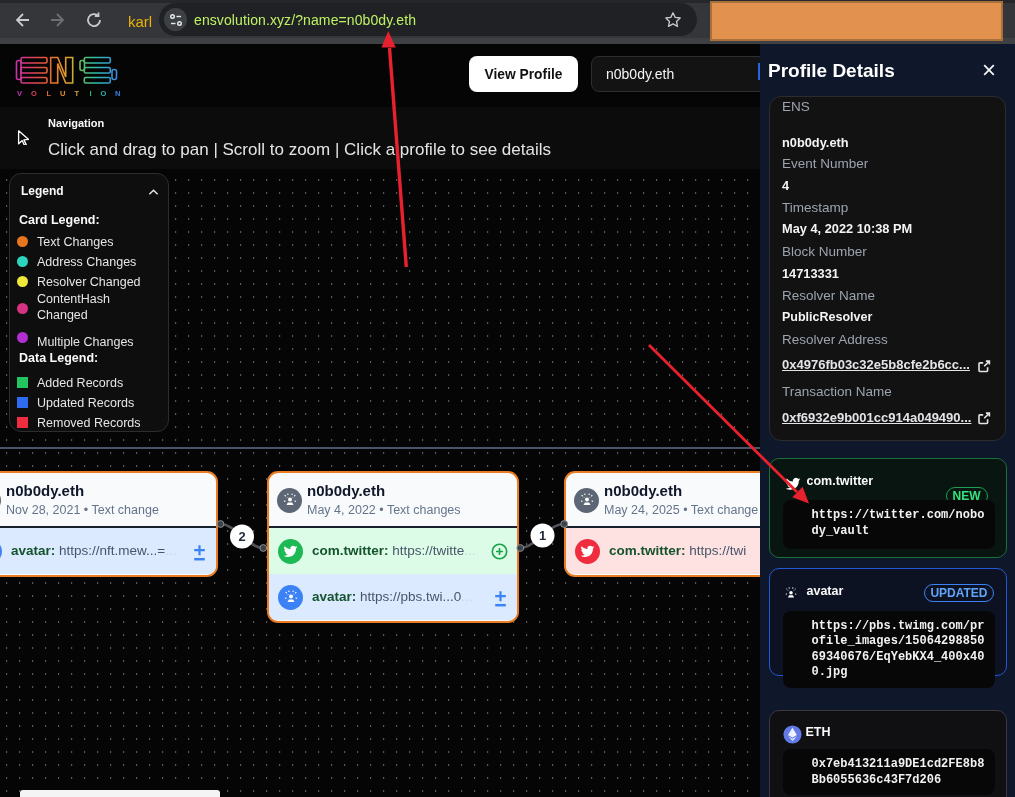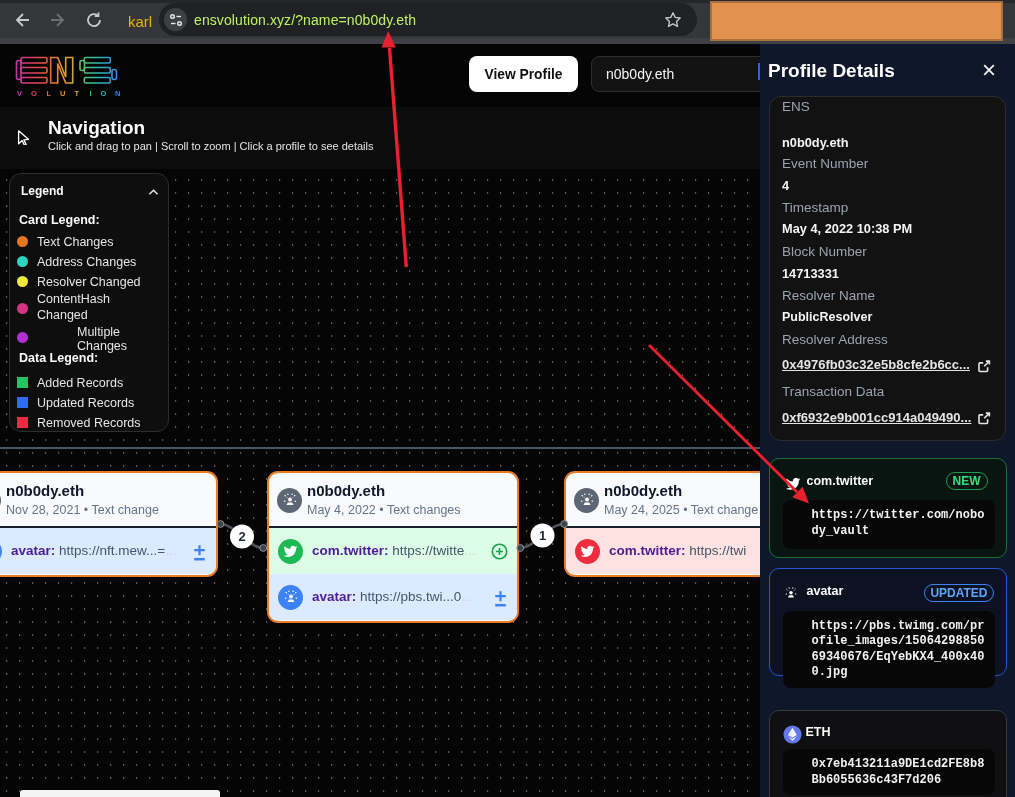--- a/index.html
+++ b/index.html
@@ -13,39 +13,39 @@
   #urlbar{position:absolute;left:159px;top:3px;width:538px;height:33px;background:#202124;border-radius:17px;}
   #tunecircle{position:absolute;left:164px;top:8px;width:23px;height:23px;border-radius:50%;background:#3c4043;}
   .urltext{position:absolute;left:194px;top:11.5px;font-size:14px;color:#bef264;letter-spacing:0.1px;}
   #orangebox{position:absolute;left:710px;top:1px;width:293px;height:40px;background:#e2914e;border:2px solid #a8703a;box-sizing:border-box;}
   
   #pageheader{position:absolute;left:0;top:44px;width:1015px;height:63px;background:#050505;border-bottom:1px solid #1c1c1c;}
   .btn-view{position:absolute;left:469px;top:12px;width:109px;height:36px;background:#fff;border-radius:8px;color:#111;font-size:13.8px;font-weight:600;display:flex;align-items:center;justify-content:center;}
   .inp{position:absolute;left:591px;top:12px;width:180px;height:36px;background:#131313;border:1px solid #2e2e2e;border-radius:8px;box-sizing:border-box;color:#f5f5f5;font-size:14px;display:flex;align-items:center;padding-left:14px;}
   
   #navbar{position:absolute;left:0;top:107px;width:1015px;height:62px;background:#0c0c0c;border-bottom:1px solid #222;}
-  #navbar h2{margin:0;position:absolute;left:48px;top:10px;font-size:19px;font-weight:600;color:#fafafa;}
-  #navbar p{margin:0;position:absolute;left:48px;top:33px;font-size:11px;color:#e4e4e4;}
+  #navbar h2{margin:0;position:absolute;left:48px;top:10px;font-size:11px;font-weight:600;color:#fafafa;}
+  #navbar p{margin:0;position:absolute;left:48px;top:33px;font-size:17px;color:#e4e4e4;}
   
   #canvas{position:absolute;left:0;top:169px;width:1015px;height:628px;background:#050505;}
   #timeline{position:absolute;left:0;top:278px;width:1015px;height:2px;background:#475569;}
   
   .card{position:absolute;background:#f8fafc;border:2.5px solid #ea7c24;border-radius:11px;box-sizing:border-box;}
   .card .hd{position:relative;height:53px;border-bottom:2px solid #18202e;}
   .card .nm{position:absolute;font-size:15px;font-weight:700;color:#0f172a;}
   .card .dt{position:absolute;font-size:12.5px;color:#64748b;}
   .card .av{position:absolute;width:25px;height:25px;border-radius:50%;background:#5d6675;display:flex;align-items:center;justify-content:center;}
   .row{position:relative;height:46px;}
   .row.green{background:#dcfce7;}
   .row.blue{background:#dbeafe;}
   .row.pink{background:#fee2e2;}
   .row.last{border-radius:0 0 8px 8px;}
   .row .ic{position:absolute;left:9px;top:11px;width:25px;height:25px;border-radius:50%;display:flex;align-items:center;justify-content:center;}
   .row .txt{position:absolute;left:54px;top:15px;font-size:13.5px;color:#475569;white-space:nowrap;}
-  .row .txt b{color:#4c1d95;font-weight:700;}
+  .row .txt b{color:#14532d;font-weight:700;}
   .row .act{position:absolute;right:10.5px;top:14px;}
   
   #legend{position:absolute;left:9px;top:173px;width:160px;height:259px;background:#0e0e0e;border:1px solid #2d2d2d;border-radius:12px;box-sizing:border-box;}
   #legend .ttl{position:absolute;left:11px;top:10px;font-size:12px;font-weight:700;color:#fafafa;}
   #legend .sub{position:absolute;left:9px;font-size:12.5px;font-weight:700;color:#fafafa;}
   .li{position:absolute;left:27px;font-size:12.5px;color:#e5e5e5;}
   .dot{position:absolute;width:11px;height:11px;border-radius:50%;}
   .sq{position:absolute;width:11px;height:11px;}
   
   #panel{position:absolute;left:760px;top:44px;width:255px;height:753px;background:#0f172a;}
@@ -283,21 +283,21 @@
   <div class="sub" style="top:39px;text-align:center;">Card Legend:</div>
   <div class="dot" style="left:7px;top:62px;background:#e8761e;"></div>
     <div class="li" style="left:27px;top:61px;">Text Changes</div>
   <div class="dot" style="left:7px;top:82px;background:#2dd4bf;"></div>
     <div class="li" style="left:27px;top:81px;">Address Changes</div>
   <div class="dot" style="left:7px;top:102px;background:#efe93c;"></div>
     <div class="li" style="left:27px;top:101px;">Resolver Changed</div>
   <div class="dot" style="left:7px;top:129px;background:#d63384;"></div>
     <div class="li" style="left:27px;top:118px;line-height:15.5px;">ContentHash<br>Changed</div>
   <div class="dot" style="left:7px;top:158px;background:#b22fd4;"></div>
-    <div class="li" style="left:27px;top:151px;margin-left:40px;">Multiple Changes</div>
+    <div class="li" style="left:27px;top:161px;">Multiple Changes</div>
   <div class="sub" style="top:177px;">Data Legend:</div>
   <div class="sq" style="left:7px;top:203px;background:#22c55e;"></div>
     <div class="li" style="left:27px;top:202px;">Added Records</div>
   <div class="sq" style="left:7px;top:223px;background:#2e6bf0;"></div>
     <div class="li" style="left:27px;top:222px;">Updated Records</div>
   <div class="sq" style="left:7px;top:243px;background:#f02d3e;"></div>
     <div class="li" style="left:27px;top:242px;">Removed Records</div>
 </div>
 
 <div id="panel">
@@ -317,36 +317,36 @@
     <div class="lbl" style="top:190.5px;">Resolver Name</div>
     <div class="val" style="top:213px;font-size:12.5px;">PublicResolver</div>
     <div class="lbl" style="top:234.5px;">Resolver Address</div>
     <div class="lnk" style="top:260px;text-decoration:underline;">0x4976fb03c32e5b8cfe2b6cc...</div>
     <svg style="position:absolute;left:206px;top:262px" width="15" height="15" viewBox="0 0 15 15">
         <g stroke="#e4e4e7" stroke-width="1.6" fill="none">
           <path d="M7.2 3.9 H3.9 Q3 3.9 3 4.8 V11.6 Q3 12.5 3.9 12.5 H10.7 Q11.6 12.5 11.6 11.6 V8.3"></path>
           <path d="M8.2 7.3 L12.9 2.6 M9.9 2.1 H13.4 V5.6"></path>
         </g>
       </svg>
-    <div class="lbl" style="top:287px;">Transaction Data</div>
+    <div class="lbl" style="top:287px;">Transaction Name</div>
     <div class="lnk" style="top:312.5px;">0xf6932e9b001cc914a049490...</div>
     <svg style="position:absolute;left:206px;top:314px" width="15" height="15" viewBox="0 0 15 15">
         <g stroke="#e4e4e7" stroke-width="1.6" fill="none">
           <path d="M7.2 3.9 H3.9 Q3 3.9 3 4.8 V11.6 Q3 12.5 3.9 12.5 H10.7 Q11.6 12.5 11.6 11.6 V8.3"></path>
           <path d="M8.2 7.3 L12.9 2.6 M9.9 2.1 H13.4 V5.6"></path>
         </g>
       </svg>
   </div>
 
   <div class="rec green" style="top:414px;height:100px;">
     <svg style="position:absolute;left:15.5px;top:17px" width="16" height="16" viewBox="0 0 24 24">
         <path fill="#fff" d="M23 4.9c-.8.4-1.7.6-2.6.8a4.5 4.5 0 0 0 2-2.5c-.9.5-1.9.9-2.9 1.1a4.5 4.5 0 0 0-7.7 4.1A12.8 12.8 0 0 1 2.5 3.7a4.5 4.5 0 0 0 1.4 6 4.4 4.4 0 0 1-2-.6v.1a4.5 4.5 0 0 0 3.6 4.4 4.5 4.5 0 0 1-2 .1 4.5 4.5 0 0 0 4.2 3.1A9 9 0 0 1 1 18.6a12.7 12.7 0 0 0 6.9 2c8.3 0 12.8-6.9 12.8-12.8v-.6c.9-.6 1.6-1.4 2.3-2.3z"></path>
       </svg>
     <div class="name" style="top:15px;">com.twitter</div>
-    <div class="pill new" style="top:13px;">NEW</div>
+    <div class="pill new" style="top:28px;">NEW</div>
     <div class="code" style="top:41px;height:49px;">https://twitter.com/nobo
 dy_vault</div>
   </div>
 
   <div class="rec blue" style="top:523.5px;height:108px;">
     <svg style="position:absolute;left:14.5px;top:17px" width="14" height="14" viewBox="0 0 16 16">
         <circle cx="8" cy="7.6" r="2" fill="#fff"></circle>
         <path d="M4.5 13 L5.8 10.5 H10.2 L11.5 13 Z" fill="#fff"></path>
         <g stroke="#fff" stroke-width="1.1" fill="none" stroke-dasharray="1.5 1.6">
           <path d="M2.7 3.2 L5.3 5.7"></path>

